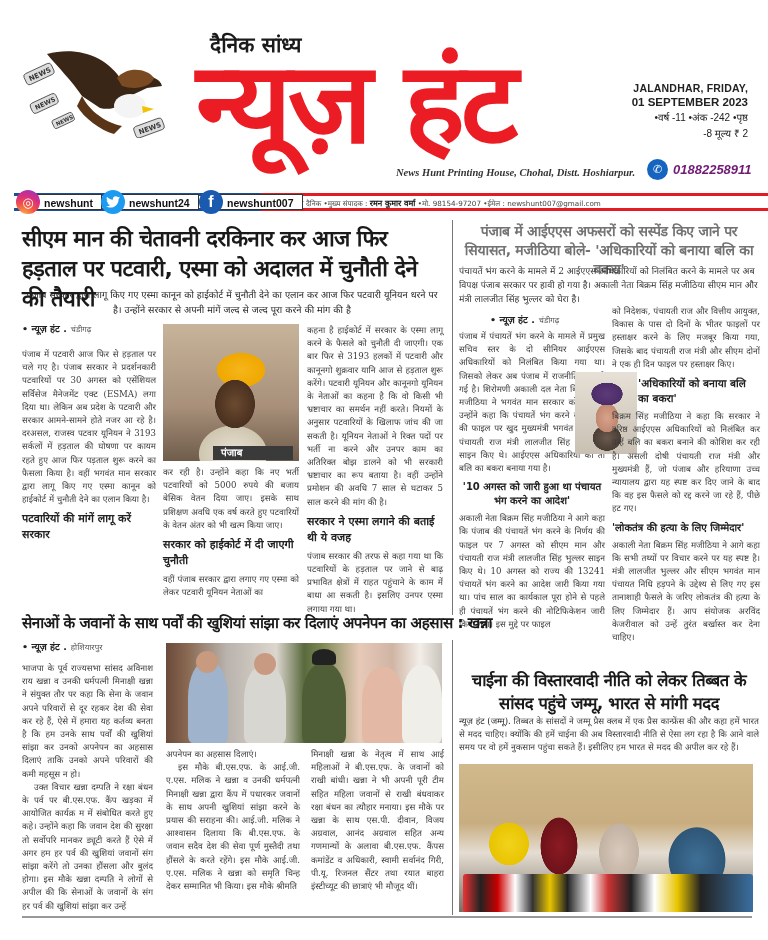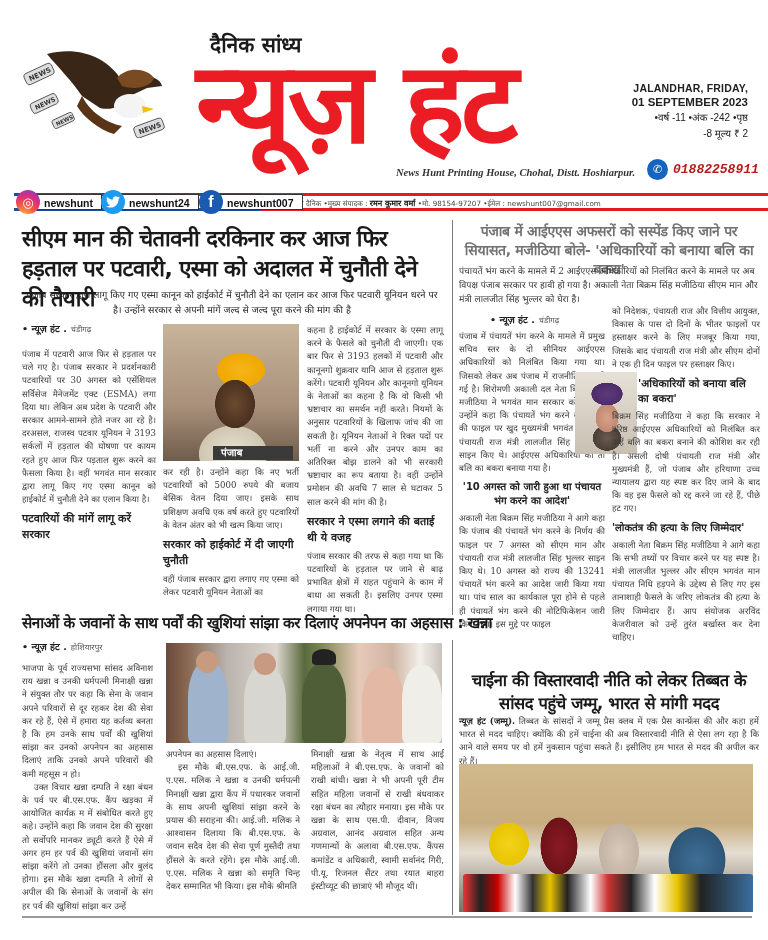--- a/index.html
+++ b/index.html
@@ -12,21 +12,21 @@
   .tagline-hindi { position: absolute; left: 210px; top: 30px; font-family: "DejaVu Sans", sans-serif; font-weight: bold; font-size: 21px; color: #1a1a1a; }
   .brand { position: absolute; left: 196px; top: 30px; font-family: "DejaVu Sans", sans-serif; font-weight: bold; color: #ec1c24; font-size: 112px; line-height: 118px; letter-spacing: -4px; transform: scaleX(1.02); transform-origin: left top; }
   .date-block { position: absolute; right: 20px; top: 82px; text-align: right; font-family: "Liberation Sans", sans-serif; color: #222; }
   .date-block .d1 { font-size: 10.5px; font-weight: bold; letter-spacing: 0.2px; }
   .date-block .d2 { font-size: 11.5px; font-weight: bold; margin-top: 2px; }
   .date-block .d3 { font-size: 10px; margin-top: 2px; }
   .date-block .d4 { font-size: 10px; margin-top: 2px; }
   .press-line { position: absolute; left: 396px; top: 167px; font-family: "Liberation Serif", serif; font-style: italic; font-weight: bold; font-size: 10.5px; color: #333; }
   .phone { position: absolute; left: 647px; top: 159px; display: flex; align-items: center; gap: 5px; }
   .phone .ph-icon { width: 21px; height: 21px; border-radius: 50%; background: #1565c0; display: flex; align-items: center; justify-content: center; color: #fff; font-size: 11px; font-family: "DejaVu Sans", sans-serif; }
-  .phone .ph-num { font-family: Liberation Mono, monospace; font-style: italic; font-weight: bold; font-size: 13px; color: #b91c1c; }
+  .phone .ph-num { font-family: Liberation Sans, sans-serif; font-style: italic; font-weight: bold; font-size: 13px; color: #701a75; }
 
   
   .infobar { position: absolute; left: 14px; top: 190px; width: 754px; height: 24px; }
   .infobar .blue-rule { position: absolute; left: 0; top: 3px; width: 247px; height: 18px; border-top: 3px solid #1b4f9c; border-bottom: 3px solid #1b4f9c; }
   .infobar .red-rule { position: absolute; left: 247px; top: 3px; width: 507px; height: 18px; border-top: 3px solid #e31b23; border-bottom: 3px solid #e31b23; border-left: 3px solid #e31b23; background: #fff; }
   .social { position: absolute; top: 0; display: flex; align-items: center; }
   .social .s-icon { width: 24px; height: 24px; border-radius: 50%; display: flex; align-items: center; justify-content: center; color: #fff; font-family: "DejaVu Sans", sans-serif; font-weight: bold; font-size: 13px; position: relative; z-index: 2; }
   .social .s-label { background: #fff; border: 1px solid #333; border-left: none; font-family: "Liberation Sans", sans-serif; font-weight: bold; font-size: 10.5px; color: #111; padding: 1px 8px 1px 10px; margin-left: -6px; height: 16px; line-height: 14px; }
   .insta { background: radial-gradient(circle at 30% 110%, #fdb94a 0%, #f15245 40%, #d92e7f 65%, #9b36b7 90%); }
   .twit { background: #1d9bf0; }
@@ -76,21 +76,21 @@
   .s3-col1 { position: absolute; left: 22px; top: 662px; width: 131px; }
   .s3-photo { left: 166px; top: 643px; width: 276px; height: 100px; background:
       linear-gradient(90deg, #6a4a3a 0%, #8a6a52 8%, #b9b3ad 22%, #dcd6ce 40%, #5a6a3e 50%, #7a8650 56%, #e7c9b8 70%, #d0b4a4 82%, #f2eee8 92%, #c9c3bb 100%); }
   .s3-photo .p1 { position: absolute; border-radius: 45% 45% 10% 10%; }
   .s3-col2 { position: absolute; left: 166px; top: 748px; width: 134px; }
   .s3-col3 { position: absolute; left: 311px; top: 748px; width: 133px; }
 
   
   .s4-headline { position: absolute; left: 459px; top: 669px; width: 300px; font-family: "DejaVu Sans", sans-serif; font-size: 16.5px; line-height: 23px; color: #1a1a1a; text-align: center; letter-spacing: -0.4px; }
   .s4-body { position: absolute; left: 459px; top: 715px; width: 300px; }
-  .s4-body b { font-weight: bold; color: #222; }
+  .s4-body b { font-weight: normal; color: #222; }
   .s4-photo { left: 459px; top: 764px; width: 294px; height: 148px; background:
       radial-gradient(ellipse 28px 30px at 50px 80px, #f2d21c 0%, #e8c400 70%, transparent 72%),
       radial-gradient(ellipse 26px 40px at 100px 82px, #8b1a23 0%, #6d1219 70%, transparent 72%),
       radial-gradient(ellipse 28px 40px at 160px 88px, #d8c9bc 0%, #c2b2a3 70%, transparent 72%),
       radial-gradient(ellipse 40px 46px at 238px 96px, #3f6f96 0%, #2e5677 70%, transparent 72%),
       linear-gradient(180deg, #d0b98c 0%, #c8ad80 40%, #e5ddd2 60%, #7a6e66 100%); }
   .mic { position: absolute; border-radius: 3px; }
 </style>
 </head>
 <body>

